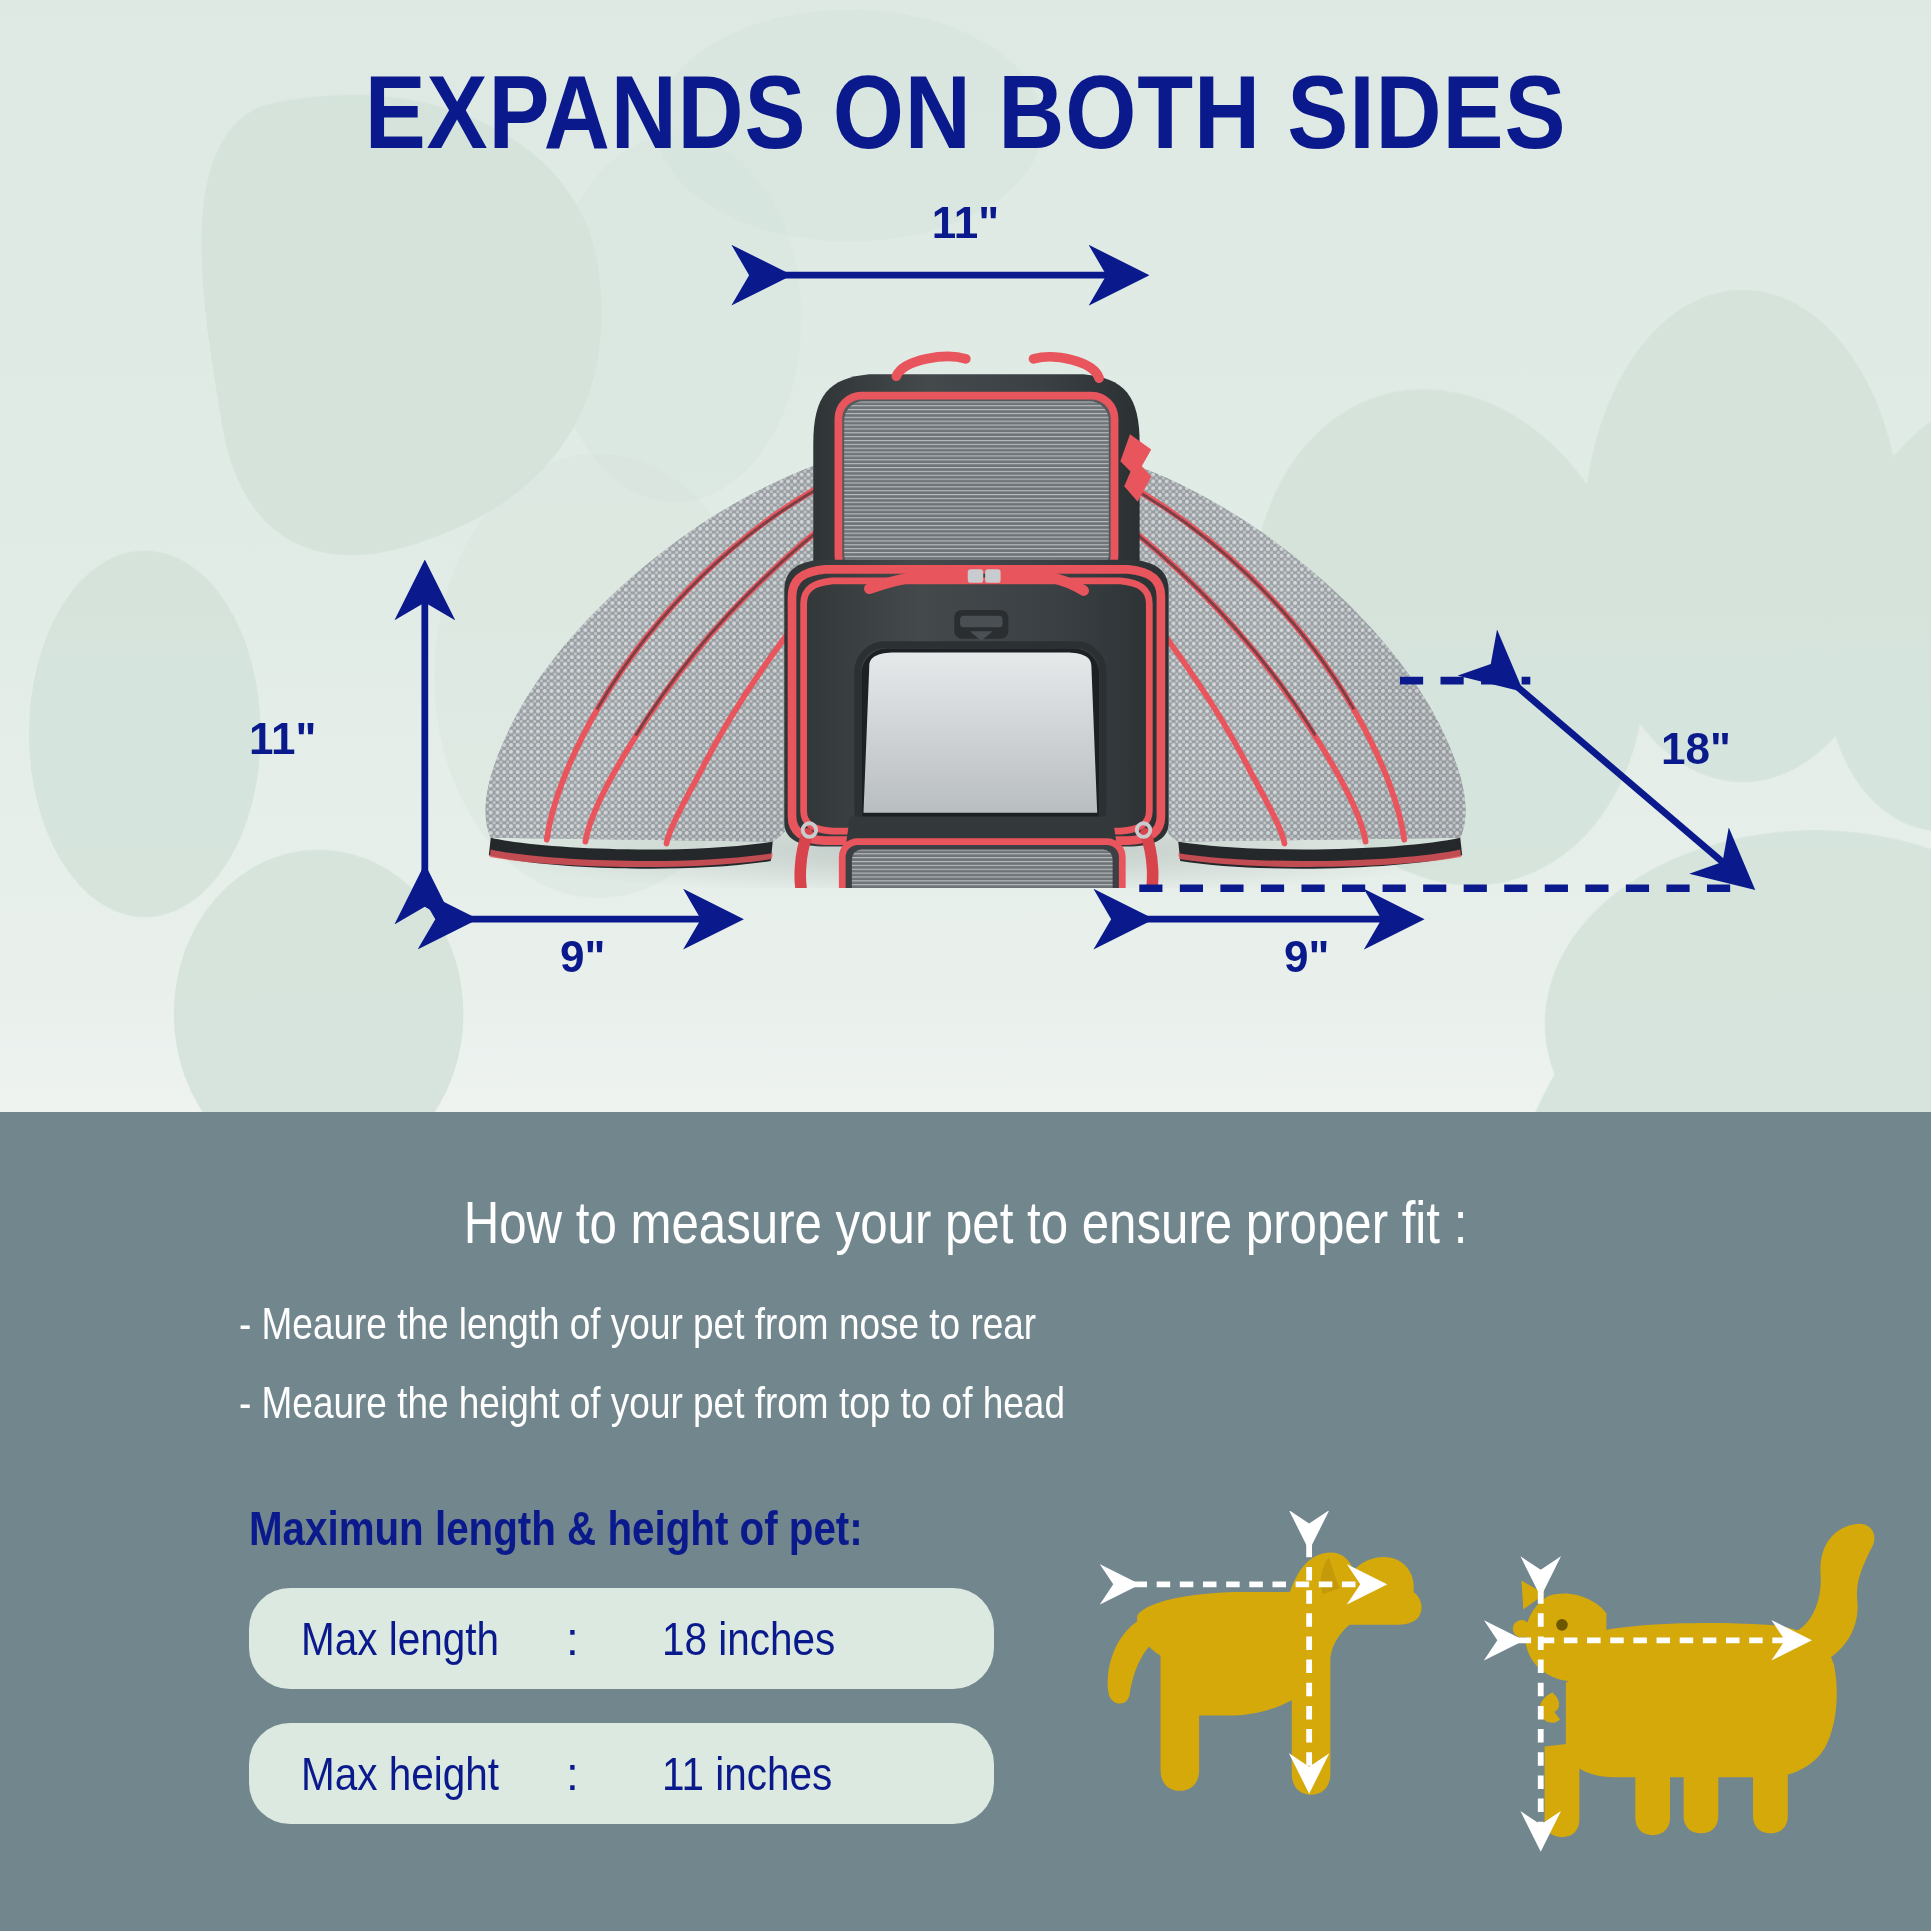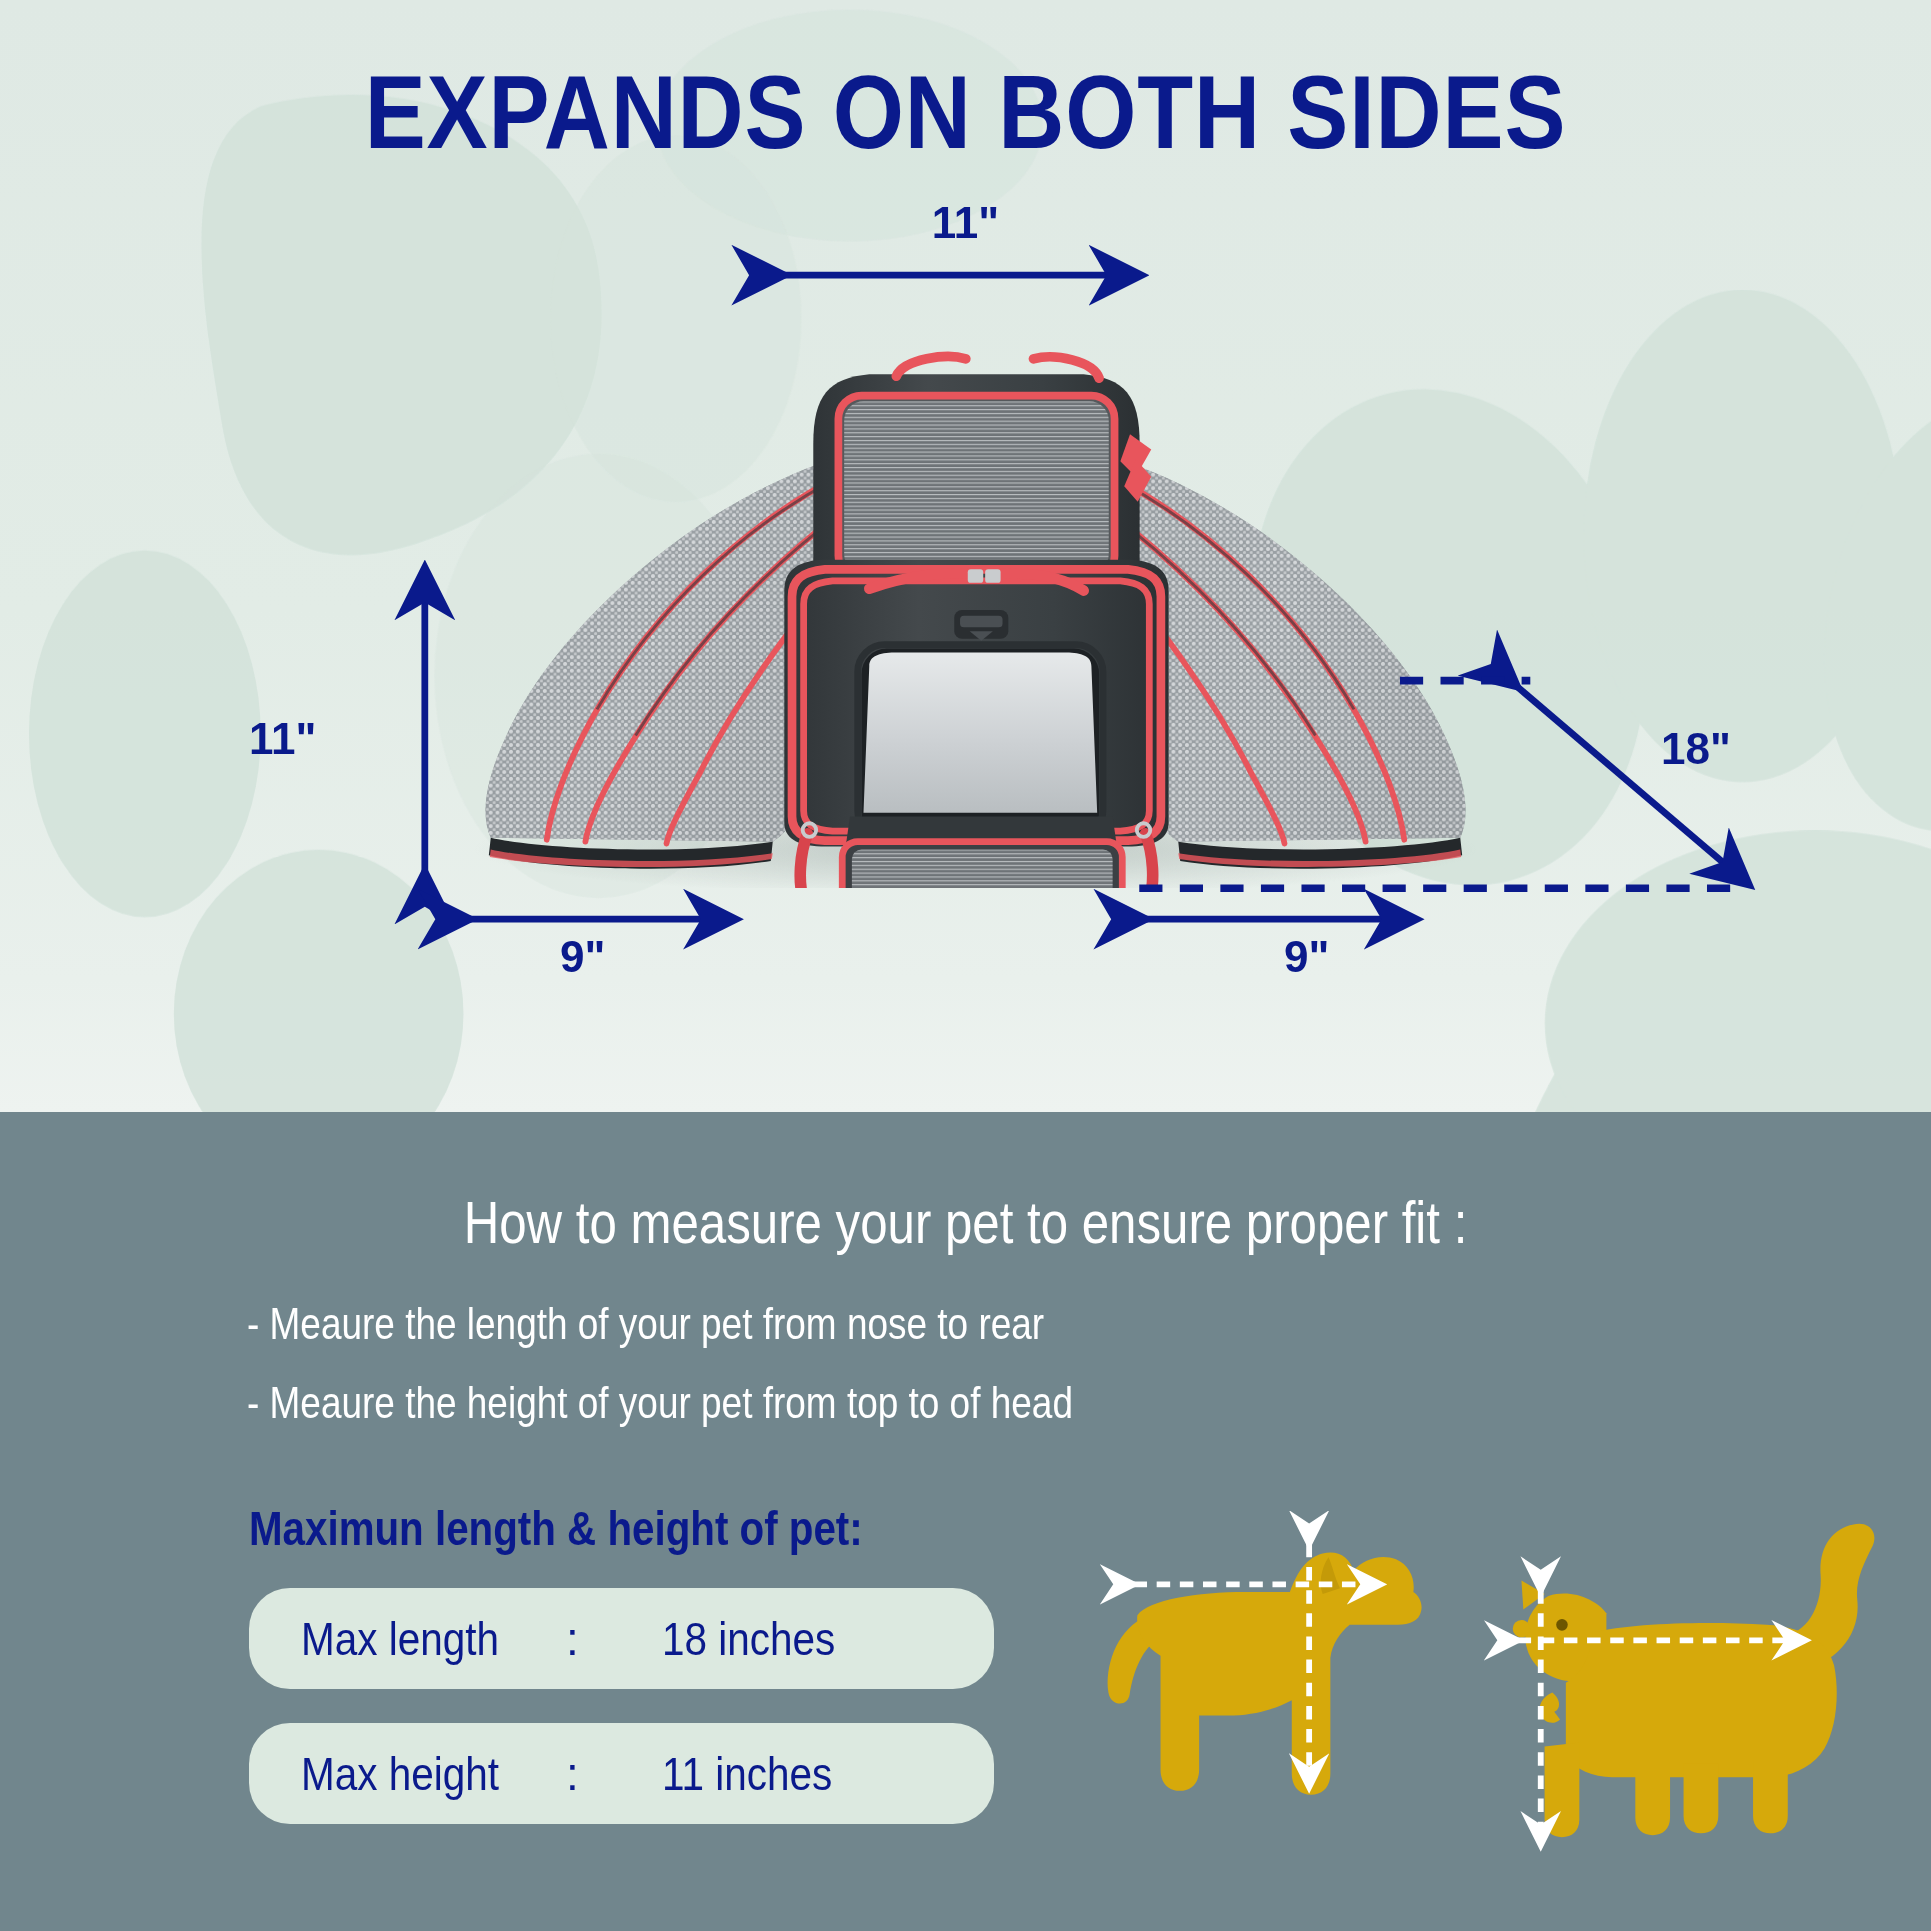--- a/index.html
+++ b/index.html
@@ -33,21 +33,21 @@
 
   
   .product{position:absolute;left:367px;top:270px;width:1217px;height:618px;}
 
   
   .lower{position:absolute;left:0;top:1112px;width:1931px;height:819px;
          background:#71868d;}
   .how-title{position:absolute;left:0;top:1188px;width:1931px;text-align:center;
              color:#ffffff;font-size:60px;font-weight:400;
              transform:scaleX(0.82);transform-origin:50% 50%;white-space:nowrap;}
-  .bullets{position:absolute;left:247px;top:1302px;width:1448px;}
+  .bullets{position:absolute;left:239px;top:1302px;width:1448px;}
   .bullet{color:#ffffff;font-size:44px;font-weight:400;line-height:1.0;
           margin-bottom:35px;transform:scaleX(0.84);transform-origin:0% 50%;
           white-space:nowrap;}
   .maxtitle{position:absolute;left:249px;top:1501px;color:#0a1a8c;
             font-size:48px;font-weight:700;transform:scaleX(0.84);
             transform-origin:0% 50%;white-space:nowrap;}
 
   .spec-table{position:absolute;left:249px;top:1588px;width:745px;}
   .spec-row{position:relative;height:101px;background:#dce9e0;border-radius:41px;
             margin-bottom:34px;display:flex;align-items:center;}

